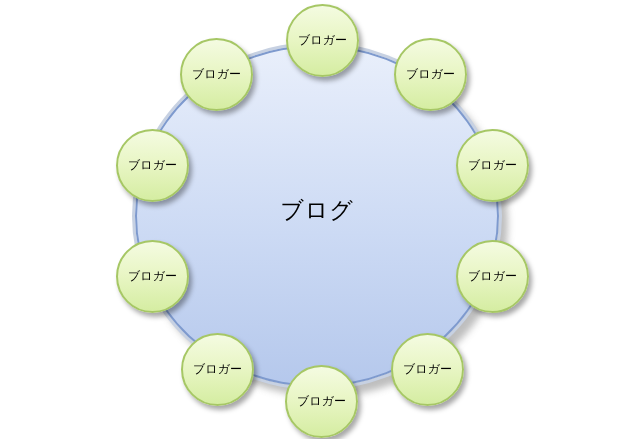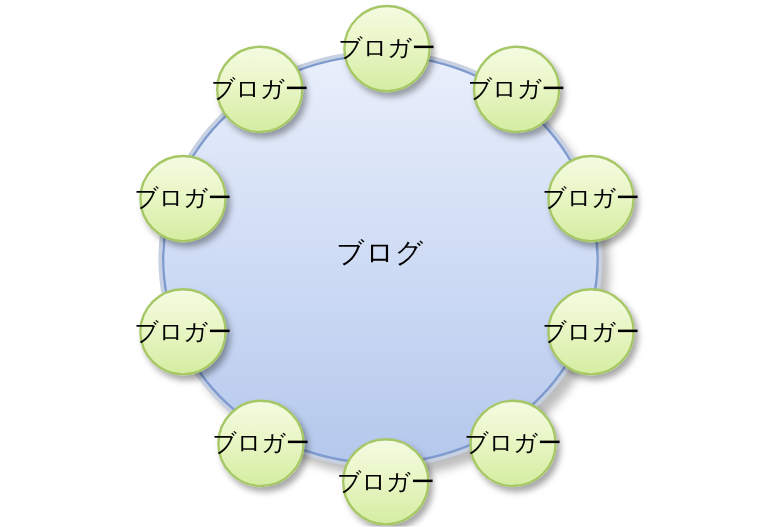--- a/index.html
+++ b/index.html
@@ -54,21 +54,21 @@
       var(--node-fill-top, #f4fbe1) 0%,
       #e9f6c6 45%,
       var(--node-fill-bottom, #d5eda2) 100%);
     box-shadow: 3px 4px 5px rgba(0, 0, 0, 0.35);
     display: flex;
     align-items: center;
     justify-content: center;
   }
   .node-label {
     color: var(--text, #000000);
-    font-size: 20px;
+    font-size: 12px;
     white-space: nowrap;
   }
 </style>
 </head>
 <body>
 
 <div id="canvas">
 
   <div class="central-ellipse">
     <span class="central-label">ブログ</span>

